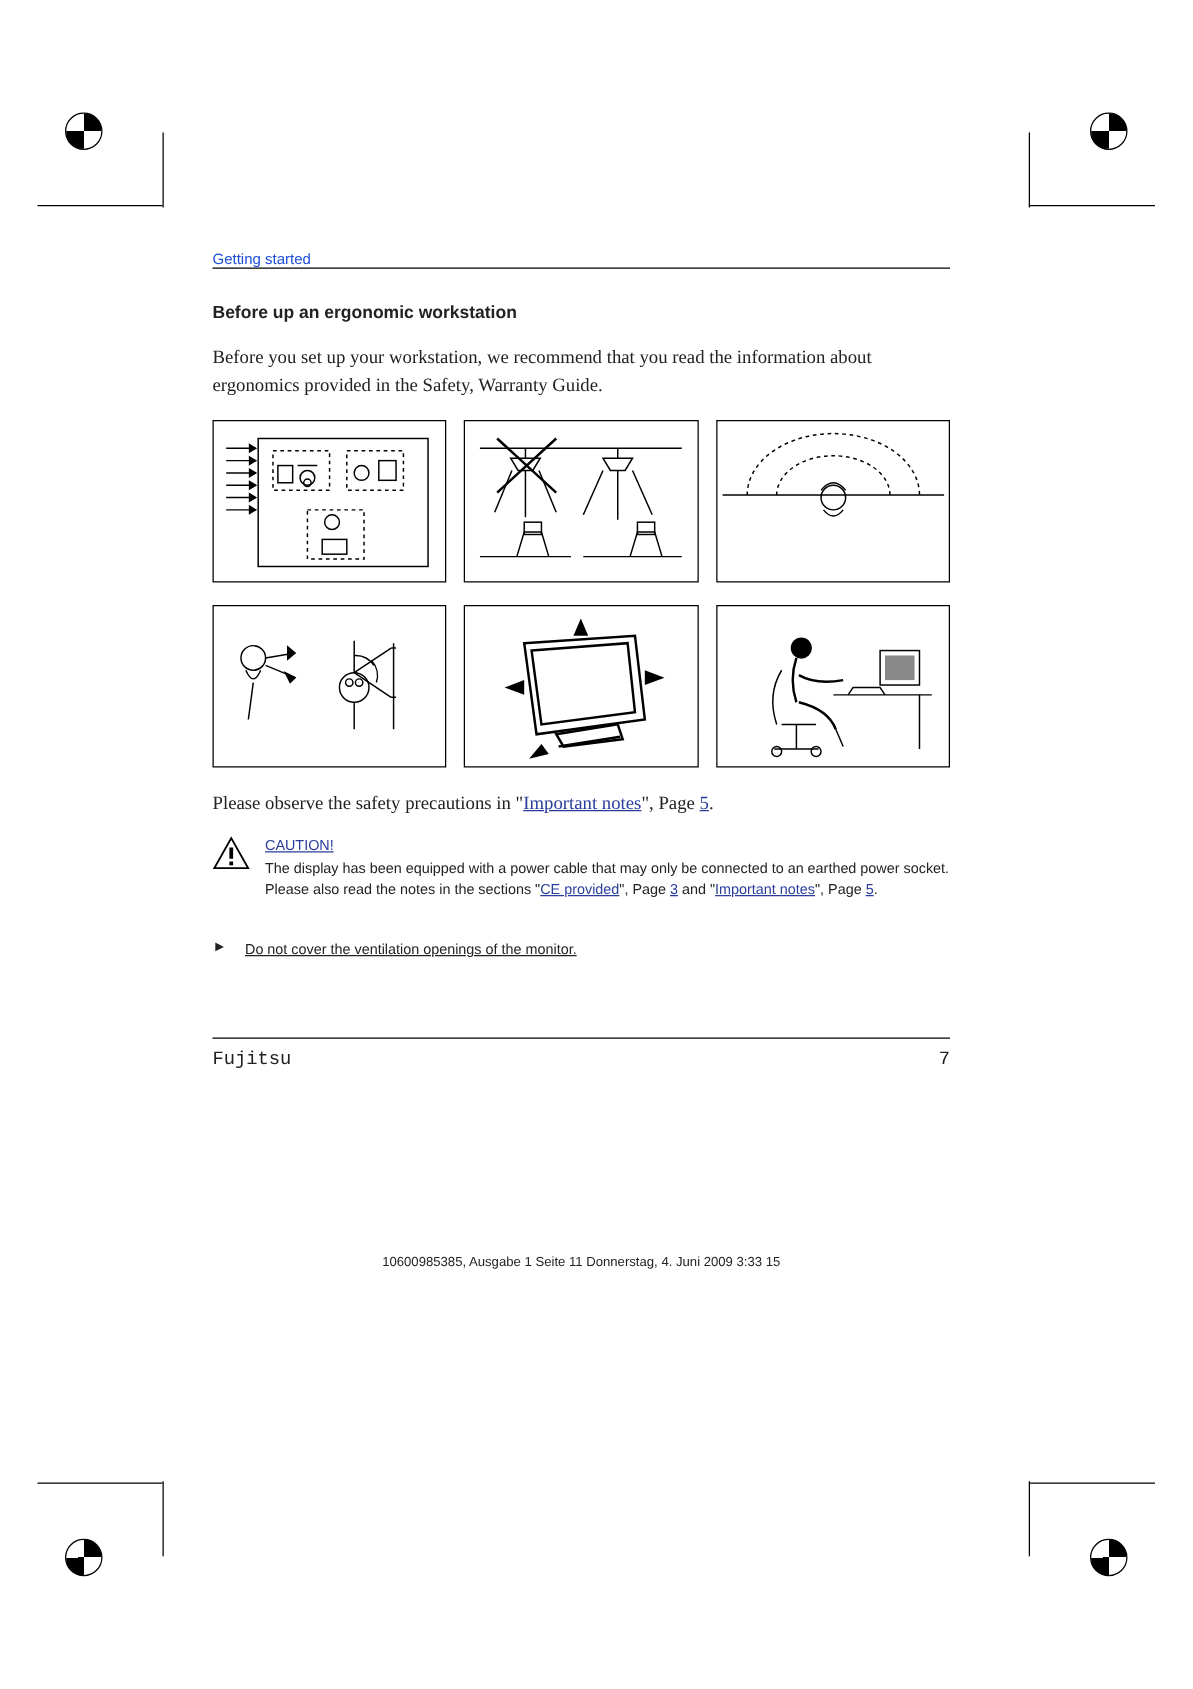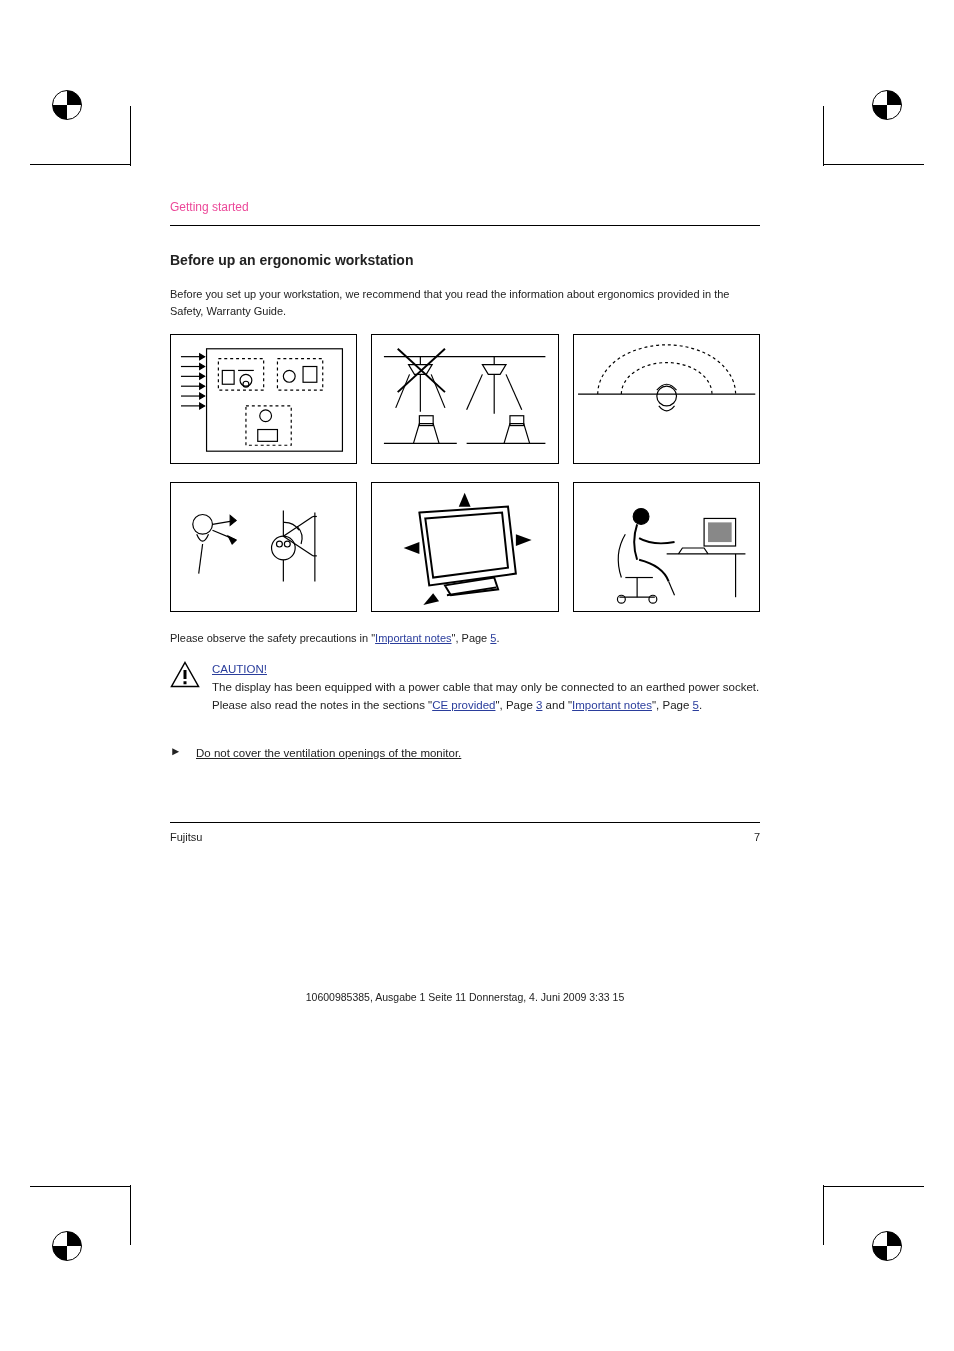--- a/index.html
+++ b/index.html
@@ -22,45 +22,45 @@
   .reg-bl .circ { bottom: 0; left: 22px; }
   .reg-bl .hline { bottom: 74px; left: 0; width: 100px; }
   .reg-bl .vline { bottom: 16px; left: 100px; height: 60px; }
   .reg-br { bottom: 90px; right: 30px; }
   .reg-br .circ { bottom: 0; right: 22px; }
   .reg-br .hline { bottom: 74px; right: 0; width: 100px; }
   .reg-br .vline { bottom: 16px; right: 100px; height: 60px; }
 
   .page { position: absolute; left: 170px; top: 200px; width: 590px; }
 
-  .header { font-size: 12px; color: #ec4899; margin-bottom: 11px; }
+  .header { font-size: 12px; color: #1d4ed8; margin-bottom: 0; }
   .hr { border: none; border-top: 1px solid #000; margin: 0 0 26px 0; }
 
   .section-title { font-weight: bold; font-size: 14px; margin-bottom: 18px; }
 
-  .body-text { font-size: 11px; line-height: 1.55; margin-bottom: 14px; }
+  .body-text { font-size: 15px; line-height: 1.55; margin-bottom: 14px; font-family: Liberation Serif, serif; }
 
   .fig-row { display: flex; gap: 14px; margin-bottom: 18px; }
   .fig { flex: 1; border: 1.5px solid #000; height: 130px; display: flex; align-items: center; justify-content: center; }
   .fig svg { width: 100%; height: 100%; }
 
   .sub-title { font-weight: bold; font-size: 13px; margin: 24px 0 14px 0; }
 
   a.link { color: #2a3d9c; text-decoration: underline; }
 
   .note-block { display: flex; gap: 12px; margin: 10px 0 30px 0; align-items: flex-start; justify-content: center; }
   .note-icon { width: 30px; flex-shrink: 0; }
   .note-text { font-size: 11.5px; line-height: 1.55; }
 
   .instr-row { display: flex; gap: 10px; margin-top: 6px; }
   .instr-bullet { font-size: 11.5px; width: 16px; flex-shrink: 0; }
   .instr-text { font-size: 11.5px; line-height: 1.55; text-decoration: underline; }
 
   .footer-hr { border: none; border-top: 1px solid #000; margin-top: 60px; }
-  .footer { display: flex; justify-content: space-between; font-size: 11px; margin-top: 8px; }
+  .footer { display: flex; justify-content: space-between; font-size: 15px; margin-top: 8px; font-family: Liberation Mono, monospace; }
 
   .print-footer { position: absolute; left: 50%; bottom: -160px; transform: translateX(-50%); font-size: 10.5px; color: #222; white-space: nowrap; }
 </style>
 </head>
 <body>
 
 <div class="reg reg-tl">
   <div class="circ"></div>
     <div class="hline"></div>
     <div class="vline"></div>

